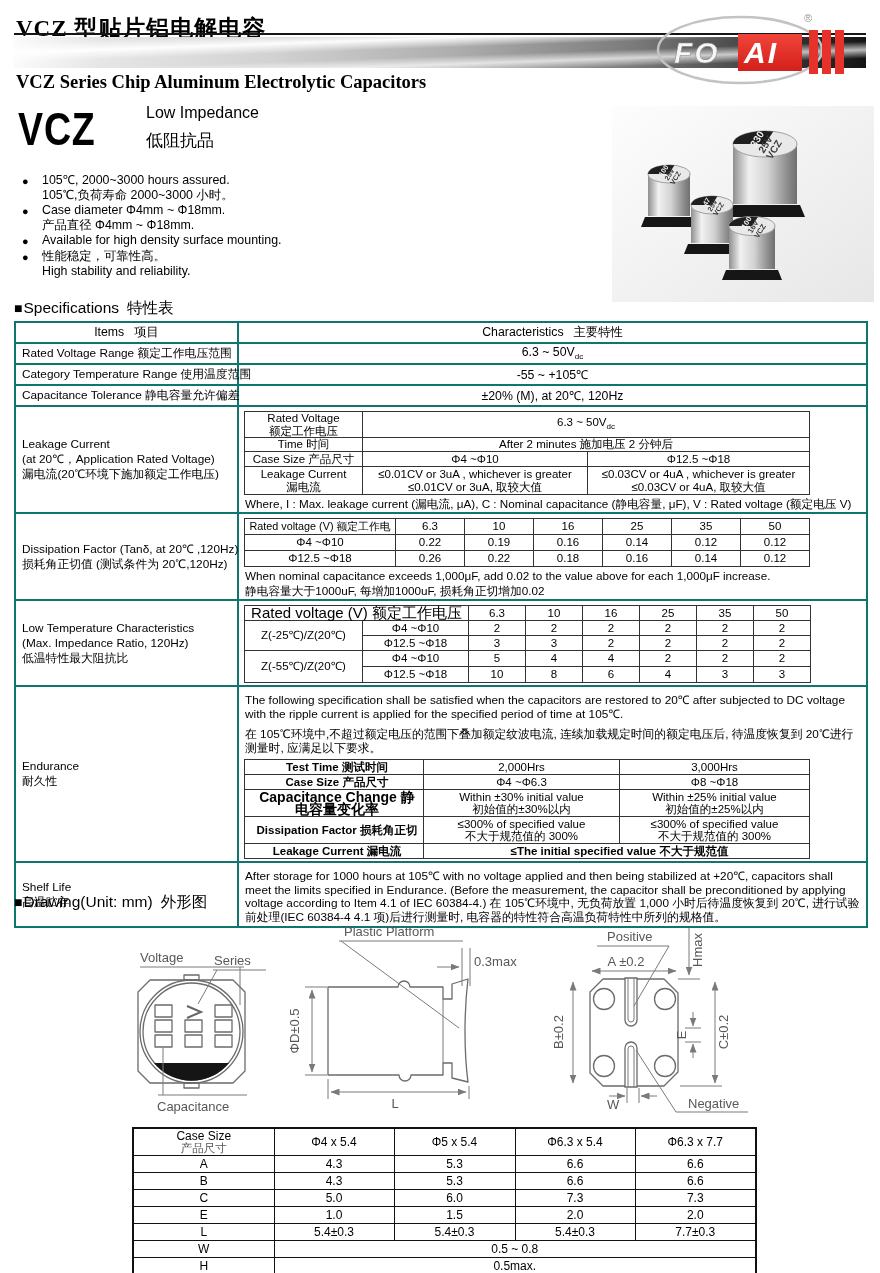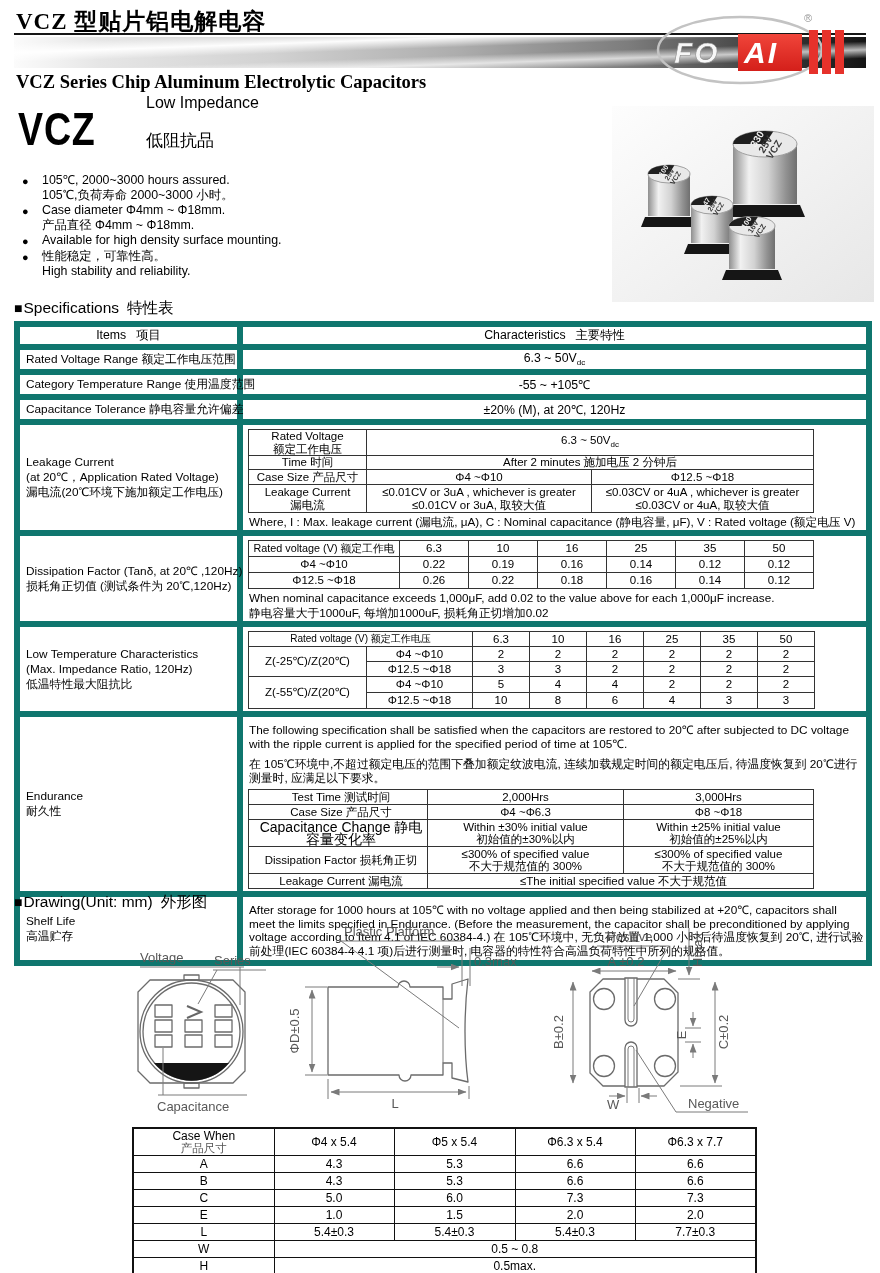--- a/index.html
+++ b/index.html
@@ -1,57 +1,57 @@
 <!DOCTYPE html>
 <html><head>
 <meta charset="utf-8">
 <style>
   html,body{margin:0;padding:0;background:#fff;}
   #page{position:relative;width:880px;height:1273px;background:#fff;overflow:hidden;
         font-family:"Liberation Sans",sans-serif;color:#000;}
   
-  .cn-title{position:absolute;left:16px;top:6px;font-family:"Liberation Serif",serif;
+  .cn-title{position:absolute;left:16px;top:13px;font-family:"Liberation Serif",serif;
             font-weight:bold;font-size:23px;letter-spacing:1px;}
   .titleline{position:absolute;left:14px;top:33px;width:852px;height:2px;background:#161616;}
   .banner{position:absolute;left:14px;top:37px;width:852px;height:31px;
           background:linear-gradient(90deg,#fbfbfb 0%,#e6e6e6 10%,#d2d2d2 30%,#adadad 52%,#7d7d7d 72%,#3f3f3f 88%,#141414 100%);}
   .banner::before{content:"";position:absolute;inset:0;
           background:linear-gradient(178deg,rgba(255,255,255,0) 10%,rgba(255,255,255,.95) 26%,
           rgba(255,255,255,0) 42%,rgba(255,255,255,0) 56%,rgba(255,255,255,.7) 70%,rgba(255,255,255,0) 84%);}
   .logo{position:absolute;left:652px;top:8px;width:204px;height:78px;z-index:5;}
   .subtitle{position:absolute;left:16px;top:72px;font-family:"Liberation Serif",serif;
             font-weight:bold;font-size:18.5px;}
   
   .vcz{position:absolute;left:18px;top:101px;font-weight:bold;font-size:47px;
        transform:scaleX(.8);transform-origin:left top;letter-spacing:1px;}
-  .tag-en{position:absolute;left:146px;top:94px;font-size:16px;}
+  .tag-en{position:absolute;left:146px;top:104px;font-size:16px;}
   .tag-cn{position:absolute;left:146px;top:129px;font-size:17px;}
   .bullets{position:absolute;left:22px;top:173px;margin:0;padding:0;list-style:none;width:430px;}
   .bullets li{position:relative;padding-left:20px;margin-bottom:1px;font-size:12.4px;line-height:14.6px;}
   .bu{position:absolute;left:0;top:1px;font-size:11px;}
   .photo{position:absolute;left:612px;top:106px;width:262px;height:196px;}
   
   .sechead{position:absolute;font-size:15.5px;}
   .sechead .mk{font-size:14px;margin-right:1px;}
   .sechead .hc{margin-left:8px;}
   
   table{border-spacing:0;}
   .spec{position:absolute;left:14px;top:321px;width:852px;border-collapse:collapse;
         table-layout:fixed;font-size:12.3px;border:2px solid #333;}
-  .spec>tbody>tr>td{border:6px solid #0f766e;padding:0;vertical-align:middle;}
+  .spec>tbody>tr>td{border:2px solid #0f766e;padding:0;vertical-align:middle;}
   .il{padding:2px 2px 2px 6px !important;font-size:11.8px;line-height:15px;text-align:left;white-space:nowrap;}
   .c{text-align:center;}
   .topcell{vertical-align:top !important;}
   .gap{margin-left:10px;}
   sub{font-size:8px;}
   .inner{border-collapse:collapse;margin:4px 0 2px 5px;font-size:11.5px;line-height:12.6px;border:1px solid #333;}
   .inner td{border:1px solid #333;text-align:center;padding:0 2px;}
   .note{margin:2px 0 0 6px;font-size:11.7px;}
   .para{margin:7px 6px 2px 6px;font-size:11.8px;line-height:13.5px;width:615px;}
-  .lft{text-align:right;padding-left:8px !important;}
+  .lft{text-align:right;padding-left:8px !important;font-weight:bold;}
   .h21{height:21px;}.h99{height:99px;}.h83{height:83px;}.h82{height:82px;}.h158{height:158px;}.h65{height:65px;}
   
   .draw{position:absolute;left:95px;top:915px;width:770px;height:205px;}
   .draw text{font-family:"Liberation Sans",sans-serif;font-size:13px;fill:#585858;}
   .ol{fill:none;stroke:#6b6b6b;stroke-width:1.3;stroke-linejoin:round;}
   .dim{stroke:#7a7a7a;stroke-width:1;fill:none;}
   
   .dims{position:absolute;left:132px;top:1127px;width:623px;border-collapse:collapse;
         table-layout:fixed;font-size:12px;text-align:center;border:2px solid #111;}
   .dims td{border:1px solid #111;height:16px;padding:0;}
@@ -315,21 +315,21 @@
                 <col style="width:106px">
                 <col style="width:57px">
                 <col style="width:57px">
                 <col style="width:57px">
                 <col style="width:57px">
                 <col style="width:57px">
                 <col style="width:57px">
               </colgroup>
           <tbody>
           <tr style="height:15px">
-            <td colspan="2" style="font-size:10px">Rated voltage (V)  额定工作电压</td>
+            <td colspan="2" style="font-size:15px">Rated voltage (V)  额定工作电压</td>
             <td>6.3</td>
             <td>10</td>
             <td>16</td>
             <td>25</td>
             <td>35</td>
             <td>50</td>
           </tr>
           <tr style="height:15px">
             <td rowspan="2">Z(-25℃)/Z(20℃)</td>
             <td>Φ4 ~Φ10</td>
@@ -541,21 +541,21 @@
   <table class="dims">
     <colgroup>
         <col style="width:141px">
         <col style="width:120px">
         <col style="width:121px">
         <col style="width:120px">
         <col style="width:121px">
       </colgroup>
     <tbody>
     <tr class="head">
-      <td><span>Case When</span><span class="cn">产品尺寸</span></td>
+      <td><span>Case Size</span><span class="cn">产品尺寸</span></td>
       <td>Φ4 x 5.4</td>
       <td>Φ5 x 5.4</td>
       <td>Φ6.3 x 5.4</td>
       <td>Φ6.3 x 7.7</td>
     </tr>
     <tr>
       <td>A</td>
       <td>4.3</td>
       <td>5.3</td>
       <td>6.6</td>

